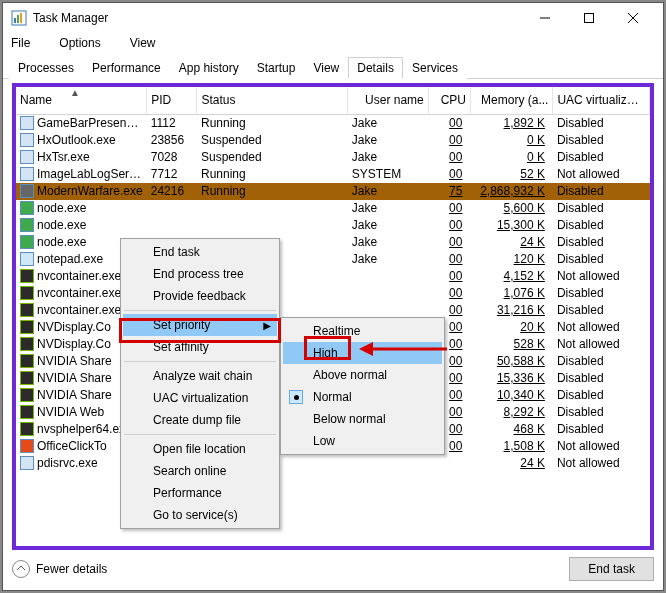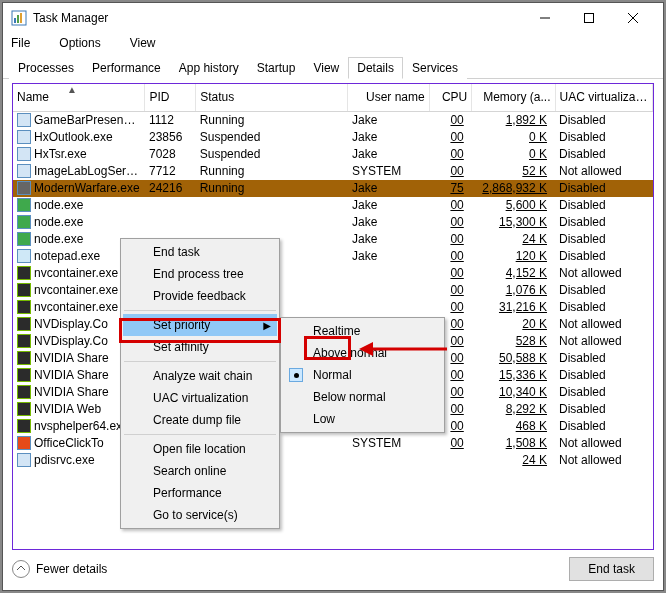--- a/index.html
+++ b/index.html
@@ -48,21 +48,21 @@
     position: relative; top: 1px;
     background: #fff;
   }
   .tab.sel {
     border: 1px solid #d0d0d0;
     border-bottom-color: #fff;
   }
   .table-wrap {
     position: absolute;
     left: 9px; right: 9px; top: 80px; bottom: 40px;
-    border: 1px solid #6d28d9;
+    border: 4px solid #6d28d9;
     overflow: hidden;
     background: #fff;
   }
   table { width: 100%; border-collapse: collapse; table-layout: fixed; }
   thead th {
     text-align: left;
     font-weight: normal;
     font-size: 12px;
     background: #fff;
     border-right: 1px solid #e5e5e5;
@@ -434,20 +434,21 @@
       <div class="item">Create dump file</div>
       <div class="sep"></div>
       <div class="item">Open file location</div>
       <div class="item">Search online</div>
       <div class="item">Performance</div>
       <div class="item">Go to service(s)</div>
     </div>
 
   <div class="ctx" id="ctx2" style="left:277px; top:314px; width:165px;">
       <div class="item">Realtime</div>
+      <div class="item hl">High</div>
       <div class="item">Above normal</div>
       <div class="item">Normal<span class="check"></span></div>
       <div class="item">Below normal</div>
       <div class="item">Low</div>
     </div>
 
   <div class="red-box" style="left:116px; top:315px; width:162px; height:25px;"></div>
   <div class="red-box" style="left:301px; top:333px; width:47px; height:24px;"></div>
 
   <svg class="red-arrow" style="left:356px; top:336px;" width="90" height="20">

